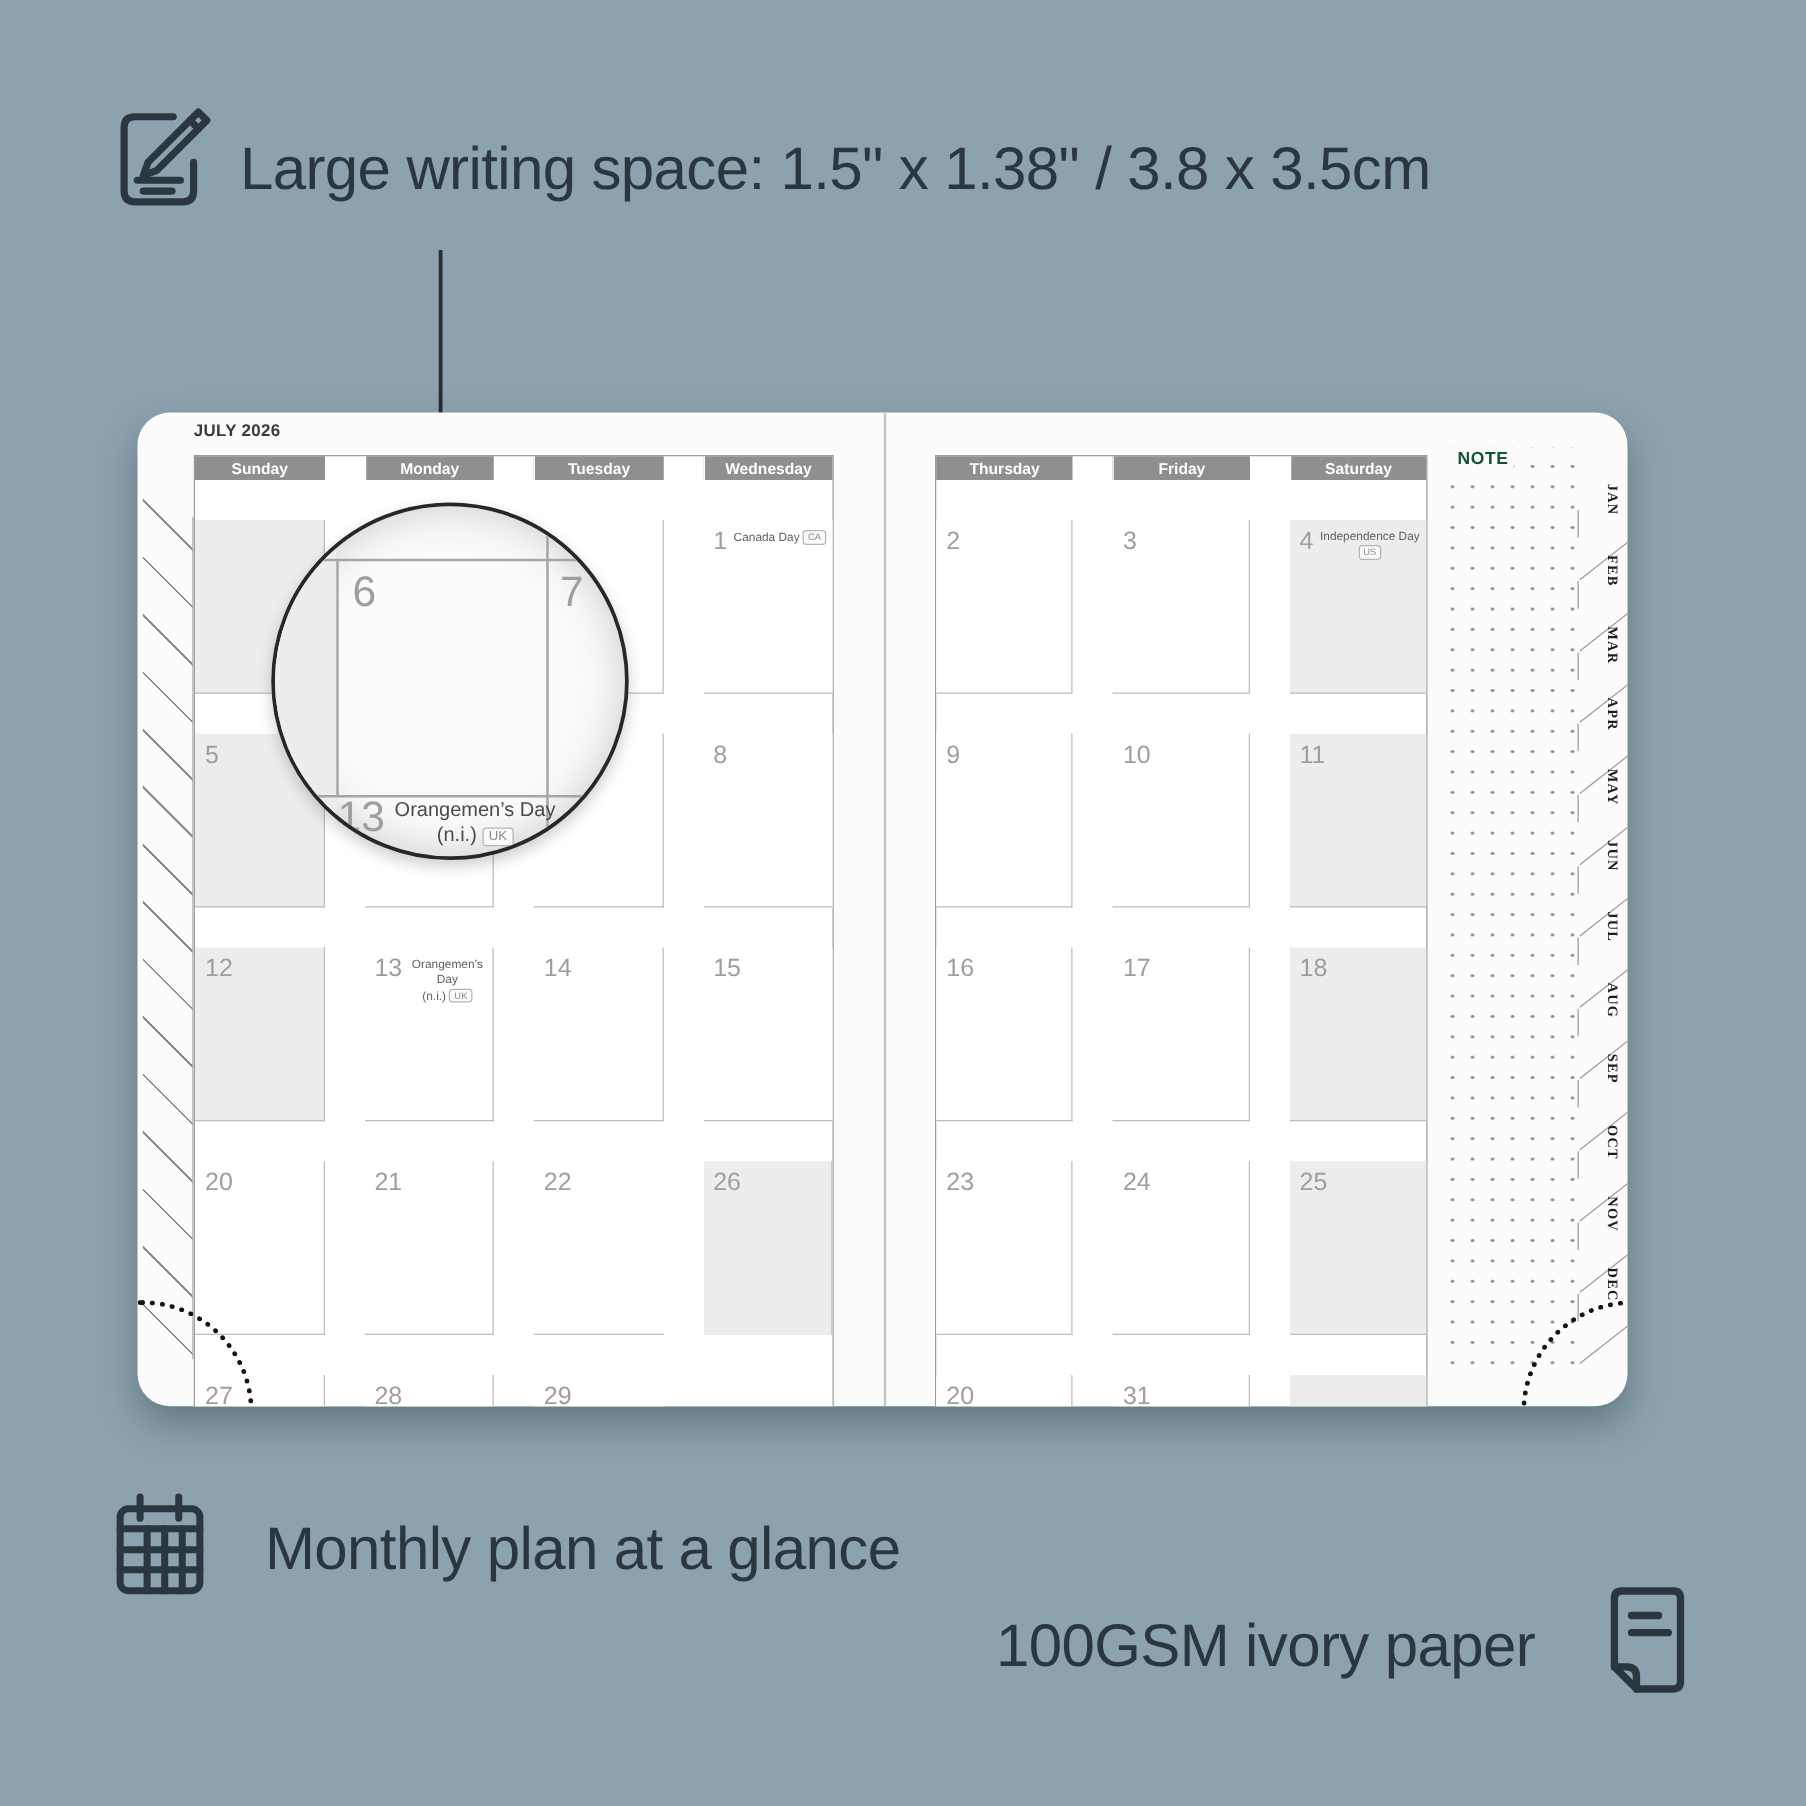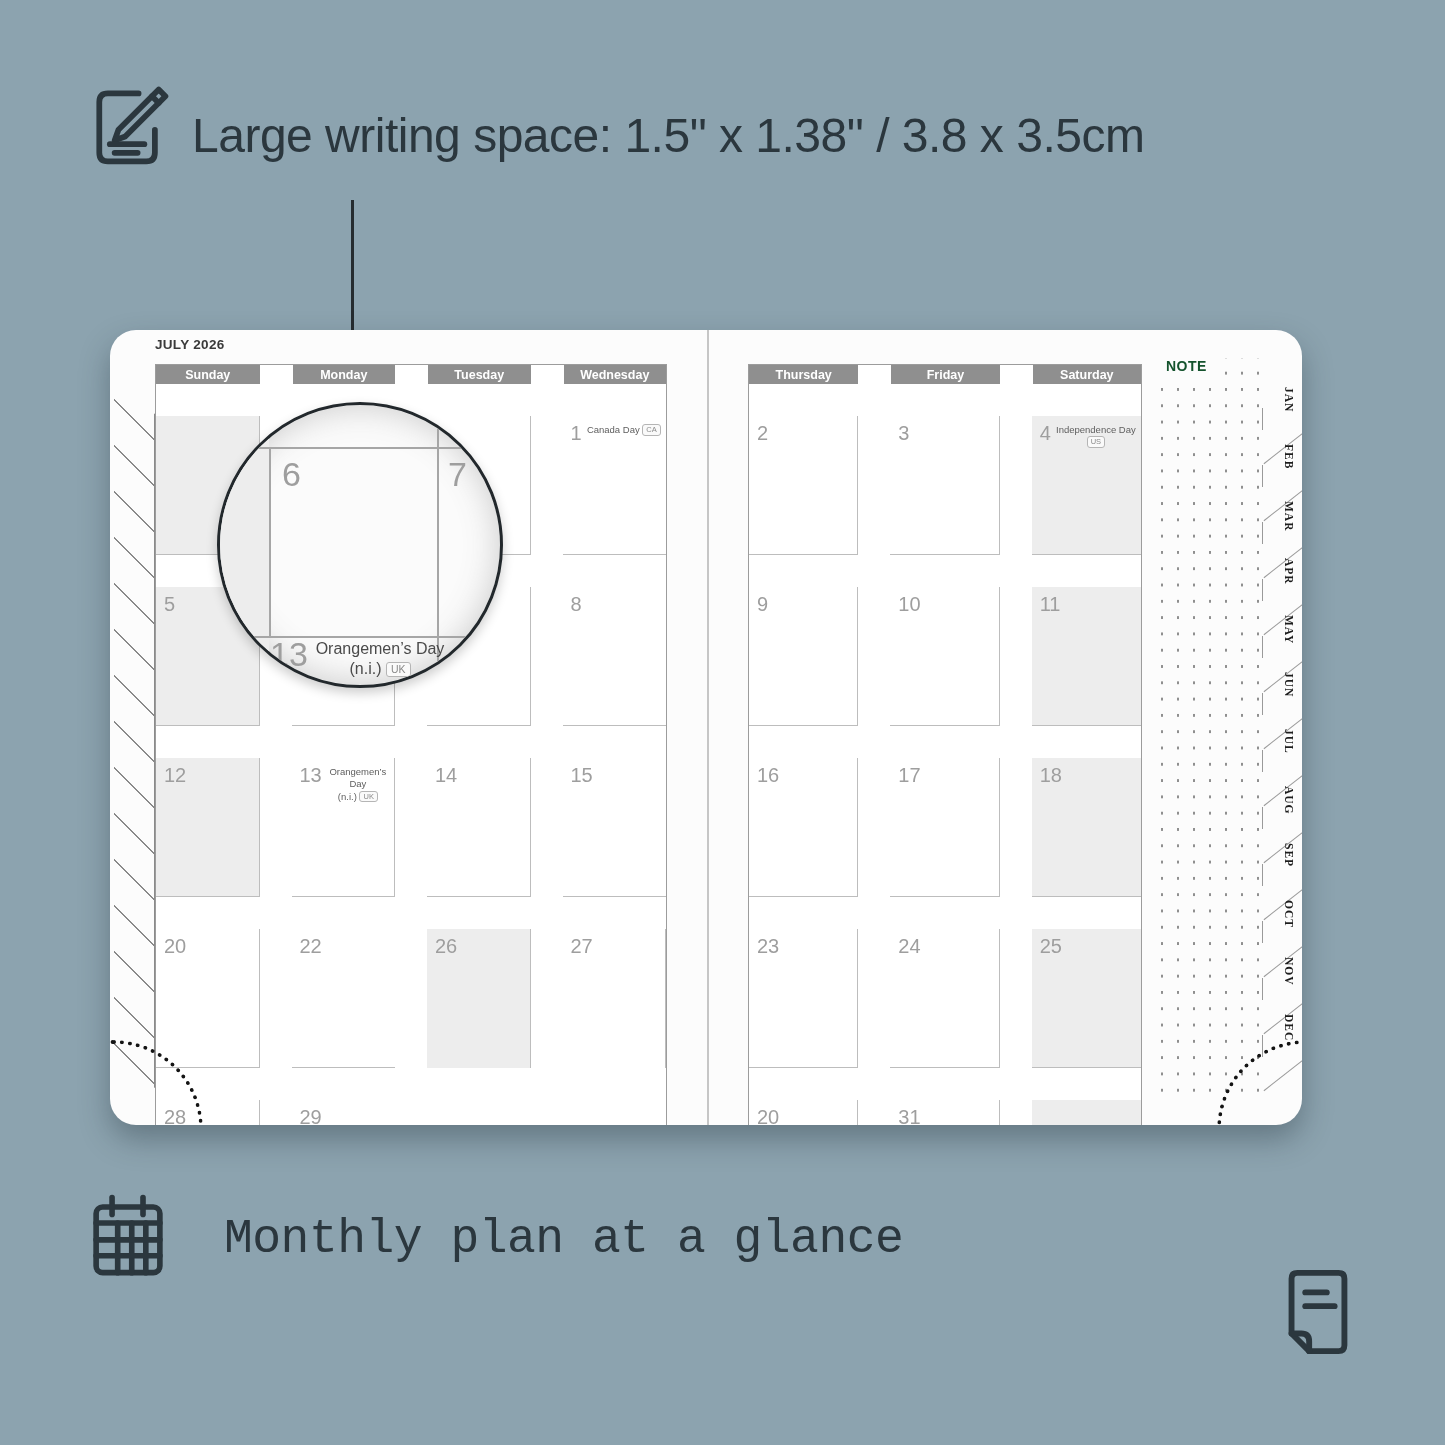--- a/index.html
+++ b/index.html
@@ -142,20 +142,23 @@
         </div>
         <div class="cell">
           <span class="num">14</span>
         </div>
         <div class="cell last-col">
           <span class="num">15</span>
         </div>
         <div class="cell">
           <span class="num">20</span>
         </div>
+        <div class="cell">
+          <span class="num">21</span>
+        </div>
         <div class="cell last-col">
           <span class="num">22</span>
         </div>
         <div class="cell shade last-row">
           <span class="num">26</span>
         </div>
         <div class="cell last-row">
           <span class="num">27</span>
         </div>
         <div class="cell last-row">
@@ -284,22 +287,23 @@
       <path d="M31 6 V24"></path>
         <path d="M64 6 V24"></path>
       <path d="M14 33 H82"></path>
       <path d="M37 33 V86"></path>
         <path d="M52 33 V86"></path>
         <path d="M67 33 V86"></path>
       <path d="M14 51 H82"></path>
         <path d="M14 68 H82"></path>
     </svg>
   </div>
-  <div class="feat-text" style="left:224px;top:1212px;font-family:Liberation Mono, monospace;">Monthly plan at a glance</div>
-
+  <div class="feat-text" style="left:212px;top:1212px;">Monthly plan at a glance</div>
+
+  <div class="feat-text" style="right:217px;top:1290px;">100GSM ivory paper</div>
   <div class="feat-icon" style="left:1270px;top:1262px;">
     <svg width="94" height="100" viewBox="0 0 96 96" class="ico">
       <path d="M28 8 H70 Q76 8 76 14 V82 Q76 88 70 88 H40 L22 70 V14 Q22 8 28 8 Z"></path>
       <path d="M22 70 H32 Q40 70 40 78 V88"></path>
       <path d="M36 28 H58"></path>
       <path d="M36 42 H66"></path>
     </svg>
   </div>
 
 </div>

